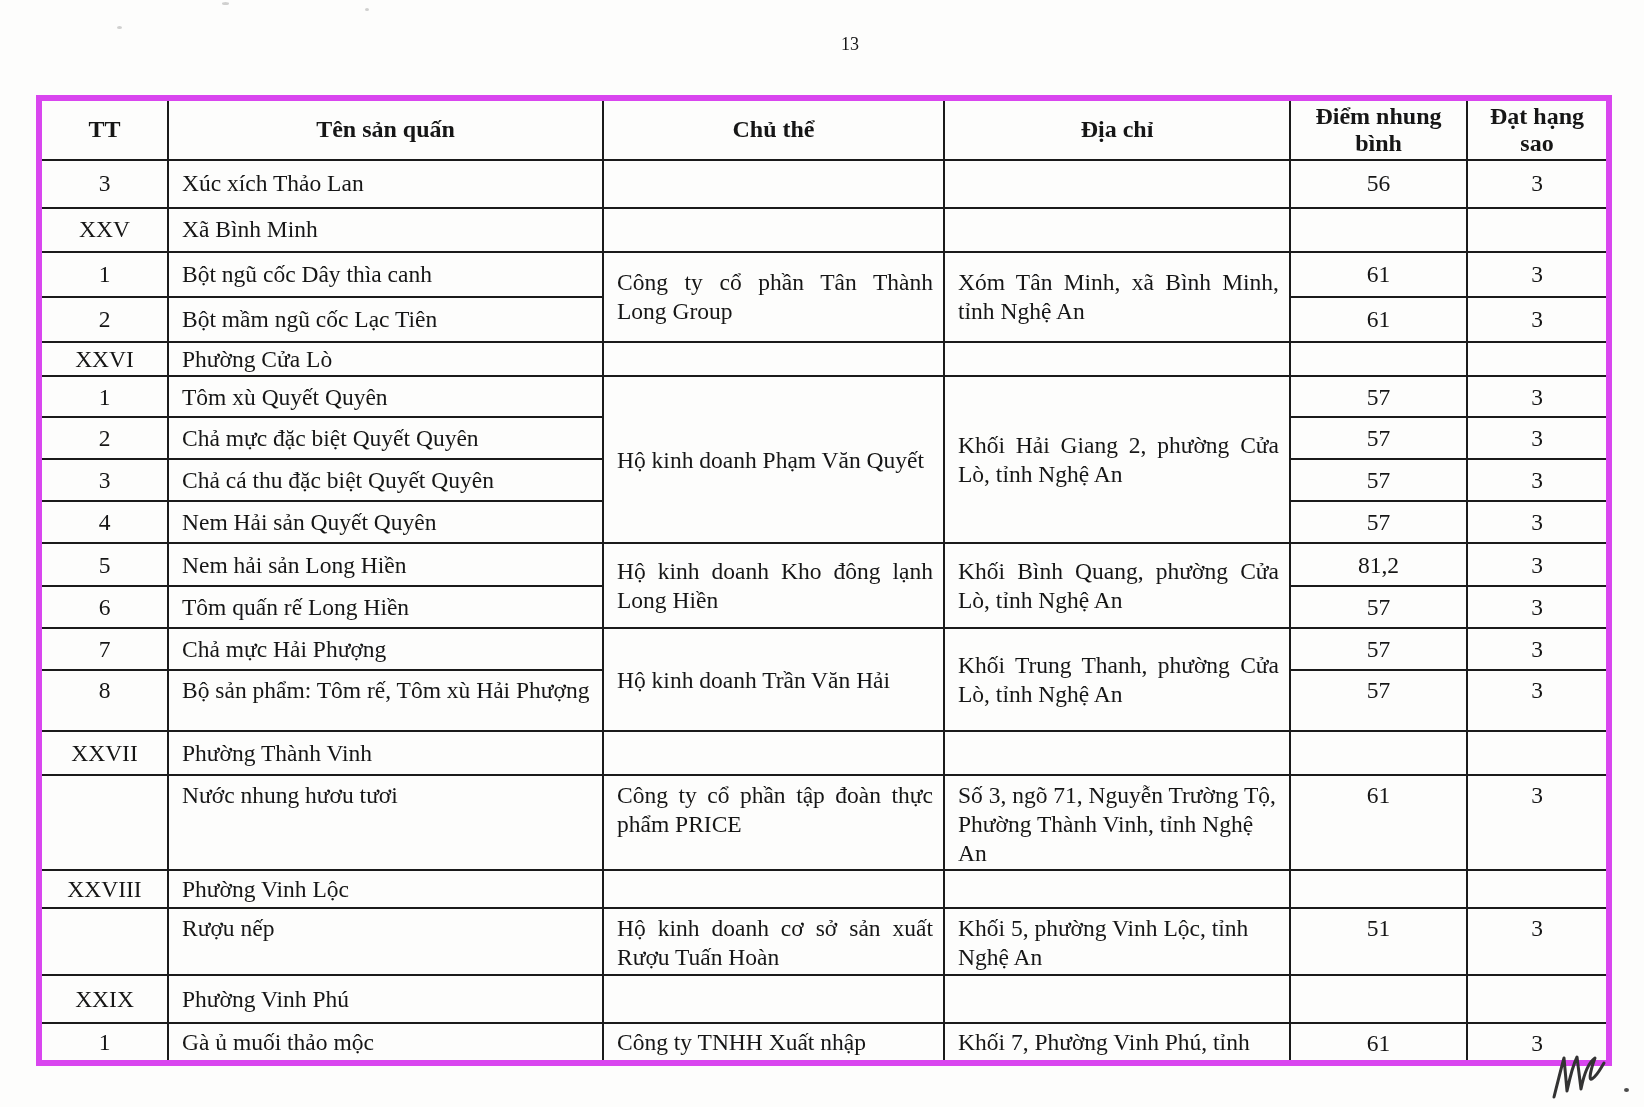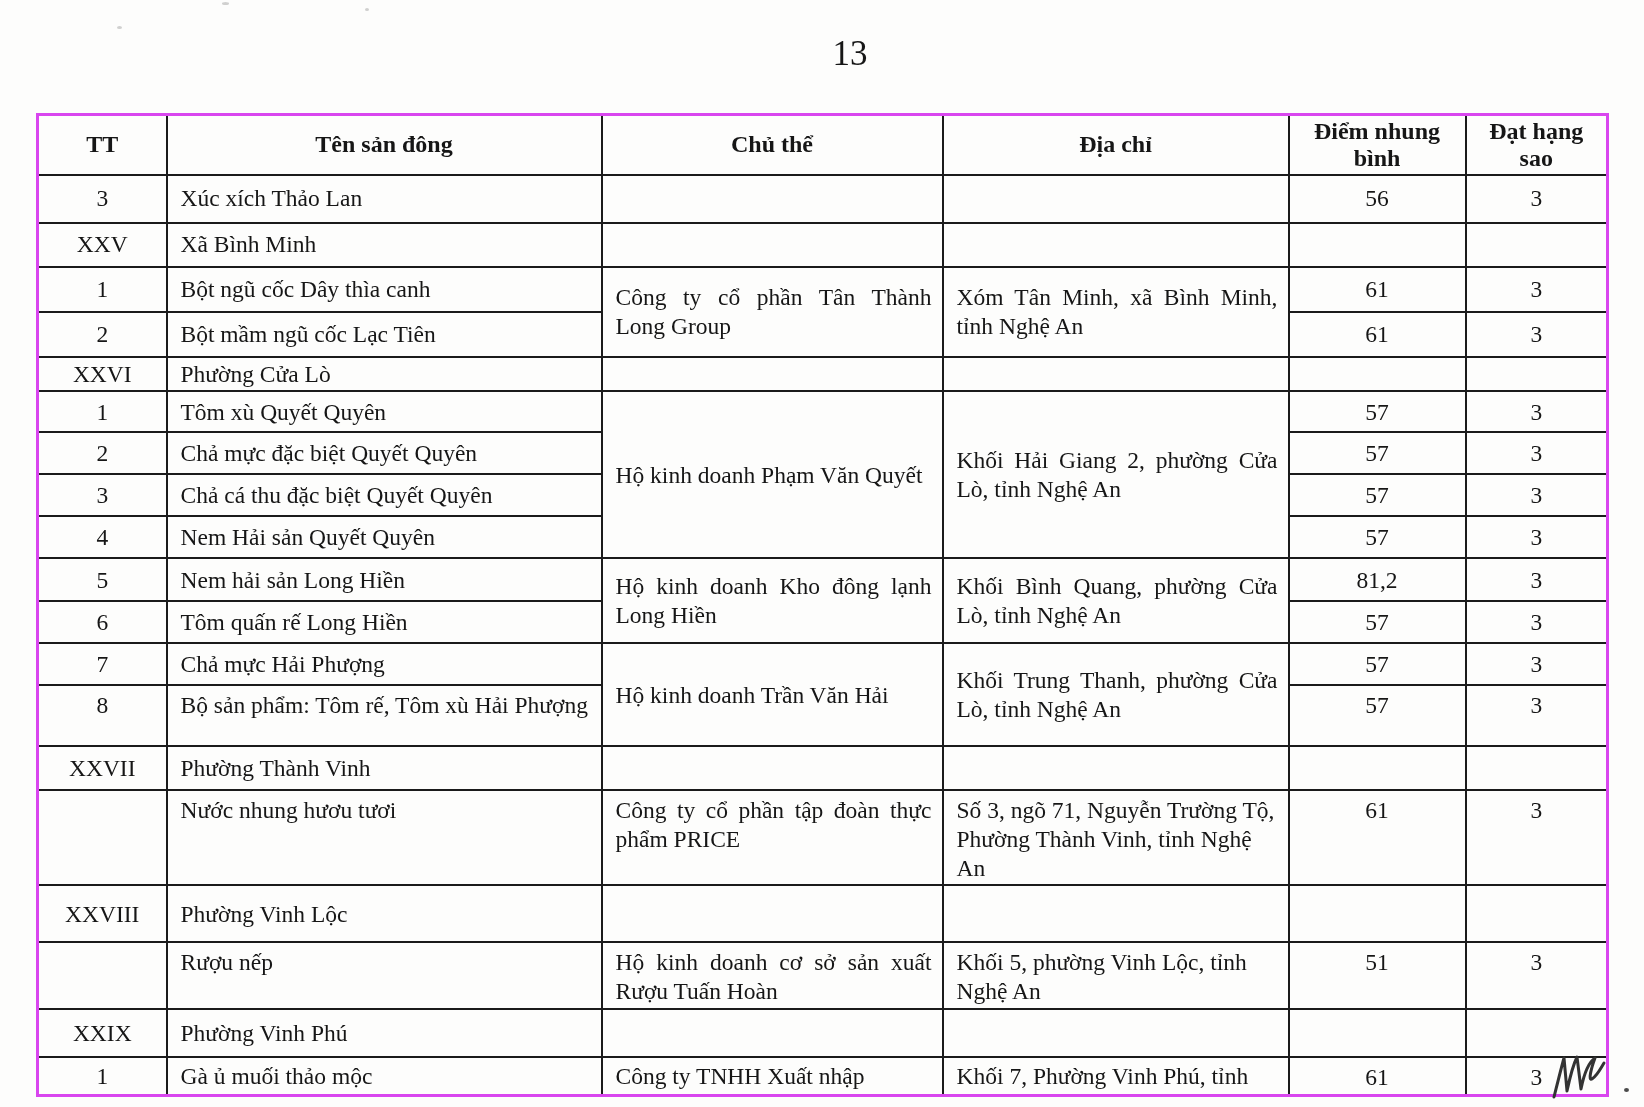--- a/index.html
+++ b/index.html
@@ -3,26 +3,26 @@
 <meta charset="utf-8">
 <style>
   html,body { margin:0; padding:0; background:#e8e8e8; }
   .page {
     position:relative; width:1644px; height:1107px; margin:0 auto;
     background:#fdfdfc; overflow:hidden;
     font-family:"Liberation Serif","DejaVu Serif",serif; color:#161616;
   }
   .pagenum {
     position:absolute; top:34px; left:800px; width:100px;
-    text-align:center; font-size:35px;
+    text-align:center; font-size:18px;
   }
   table.tbl {
-    position:absolute; left:36px; top:113px; width:1570px;
+    position:absolute; left:36px; top:95px; width:1570px;
     border-collapse:collapse; table-layout:fixed;
-    border:3px solid #d946ef;
+    border:6px solid #d946ef;
   }
   .tbl th, .tbl td { border:2px solid #1b1b1b; overflow:hidden; }
   .tbl th {
     font-size:24px; font-weight:bold; text-align:center;
     vertical-align:middle; line-height:1.12; padding:2px 8px;
   }
   .tbl td {
     font-size:23.5px; line-height:1.22; vertical-align:middle;
     padding:2px 10px 2px 13px; text-align:left;
   }
@@ -50,21 +50,21 @@
       <col style="width:129px">
         <col style="width:435px">
         <col style="width:341px">
       <col style="width:346px">
         <col style="width:177px">
         <col style="width:142px">
     </colgroup>
     <thead>
       <tr style="height:53px">
         <th>TT</th>
-        <th>Tên sản đông</th>
+        <th>Tên sản quấn</th>
         <th>Chủ thể</th>
         <th>Địa chỉ</th>
         <th>Điểm nhung bình</th>
         <th>Đạt hạng sao</th>
       </tr>
     </thead>
     <tbody>
       <tr style="height:48px">
         <td class="c">3</td>
         <td class="j">Xúc xích Thảo Lan</td>
@@ -174,21 +174,21 @@
       </tr>
       <tr style="height:73px">
         <td class="c top"></td>
         <td class="j top">Nước nhung hươu tươi</td>
         <td class="j top">Công ty cổ phần tập đoàn thực phẩm PRICE</td>
         <td class="top">Số 3, ngõ 71, Nguyễn Trường Tộ, Phường Thành Vinh, tỉnh Nghệ An</td>
         <td class="c top">61</td>
         <td class="c top">3</td>
       </tr>
 
-      <tr style="height:57px">
+      <tr style="height:38px">
         <td class="c b">XXVIII</td>
         <td class="b">Phường Vinh Lộc</td>
         <td></td>
         <td></td>
         <td></td>
         <td></td>
       </tr>
       <tr style="height:67px">
         <td class="c top"></td>
         <td class="j top">Rượu nếp</td>

